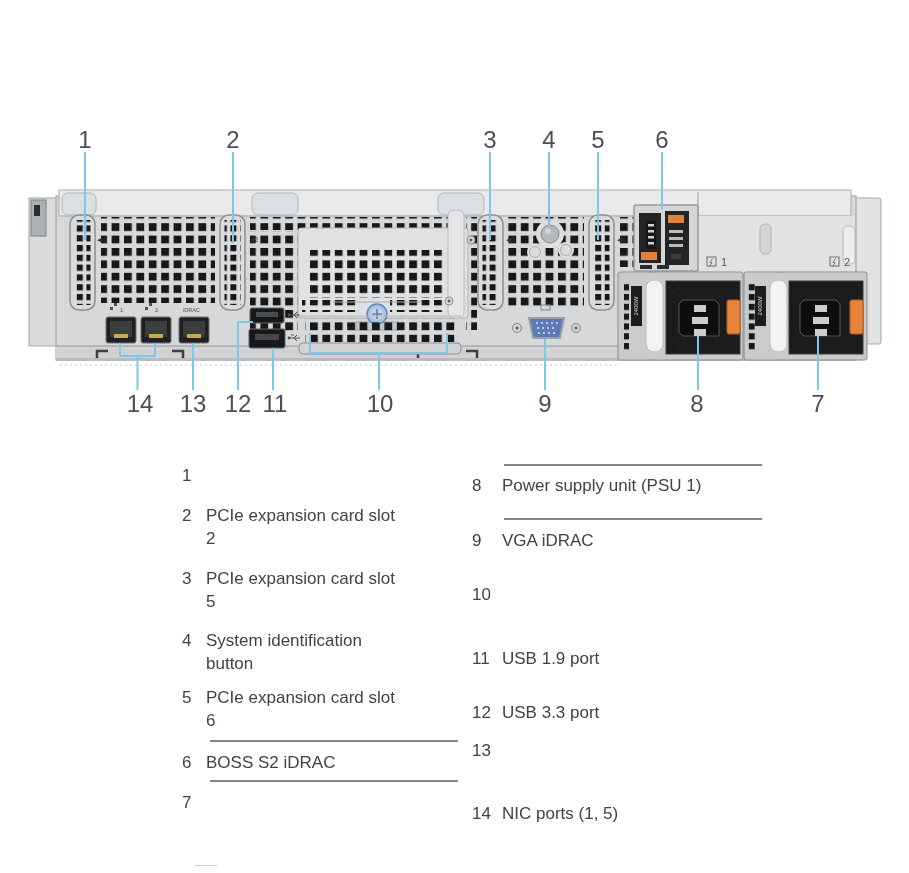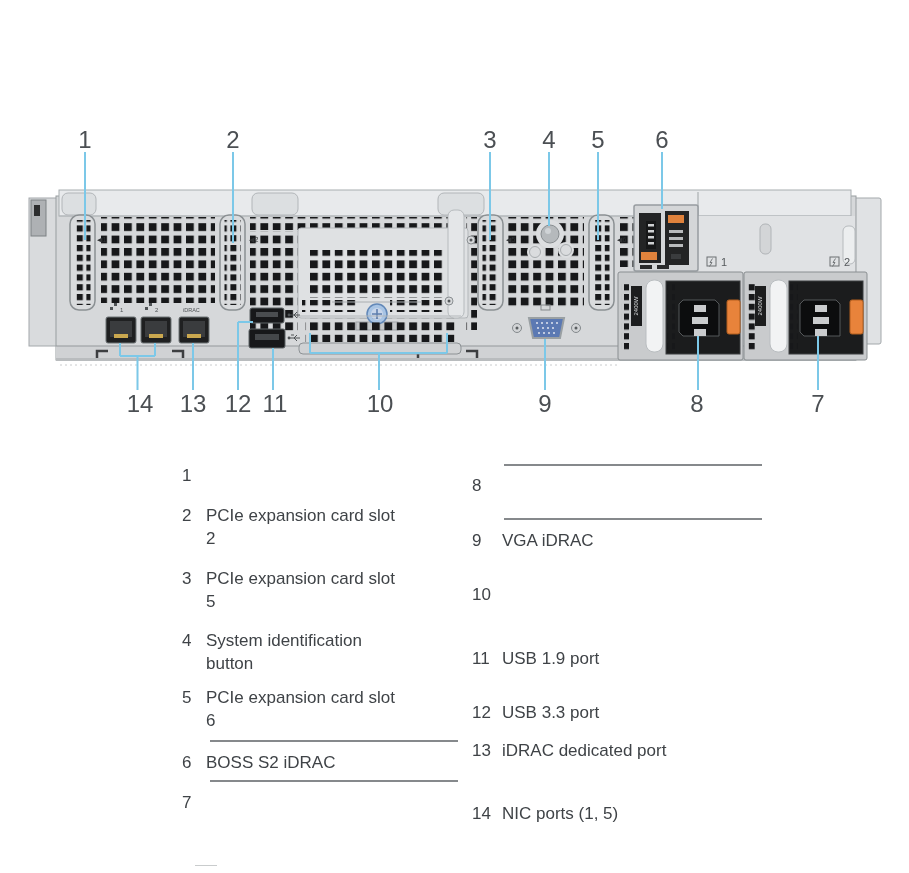--- a/index.html
+++ b/index.html
@@ -321,39 +321,39 @@
   </div>
   <div class="divider" style="left:210px;top:780px;width:248px"></div>
   <div class="legend-item" style="left:182px;top:791px;width:260px">
     <span class="num">7</span>
   </div>
   <div class="divider faint" style="left:195px;top:865px;width:22px"></div>
 
   <div class="divider" style="left:504px;top:464px;width:258px"></div>
   <div class="legend-item right" style="left:472px;top:474px;width:290px">
     <span class="num">8</span>
+    <span class="txt">Power supply unit (PSU 1)</span>
   </div>
   <div class="divider" style="left:504px;top:518px;width:258px"></div>
   <div class="legend-item right" style="left:472px;top:529px;width:290px">
     <span class="num">9</span>
     <span class="txt">VGA iDRAC</span>
   </div>
   <div class="legend-item right" style="left:472px;top:583px;width:290px">
     <span class="num">10</span>
   </div>
   <div class="legend-item right" style="left:472px;top:647px;width:290px">
     <span class="num">11</span>
     <span class="txt">USB 1.9 port</span>
   </div>
   <div class="legend-item right" style="left:472px;top:701px;width:290px">
     <span class="num">12</span>
     <span class="txt">USB 3.3 port</span>
   </div>
   <div class="legend-item right" style="left:472px;top:739px;width:290px">
     <span class="num">13</span>
-    <span class="txt">iDRAC dedicated port</span>
   </div>
   <div class="legend-item right" style="left:472px;top:802px;width:290px">
     <span class="num">14</span>
     <span class="txt">NIC ports (1, 5)</span>
   </div>
 
 </div>
 
 </body></html>

